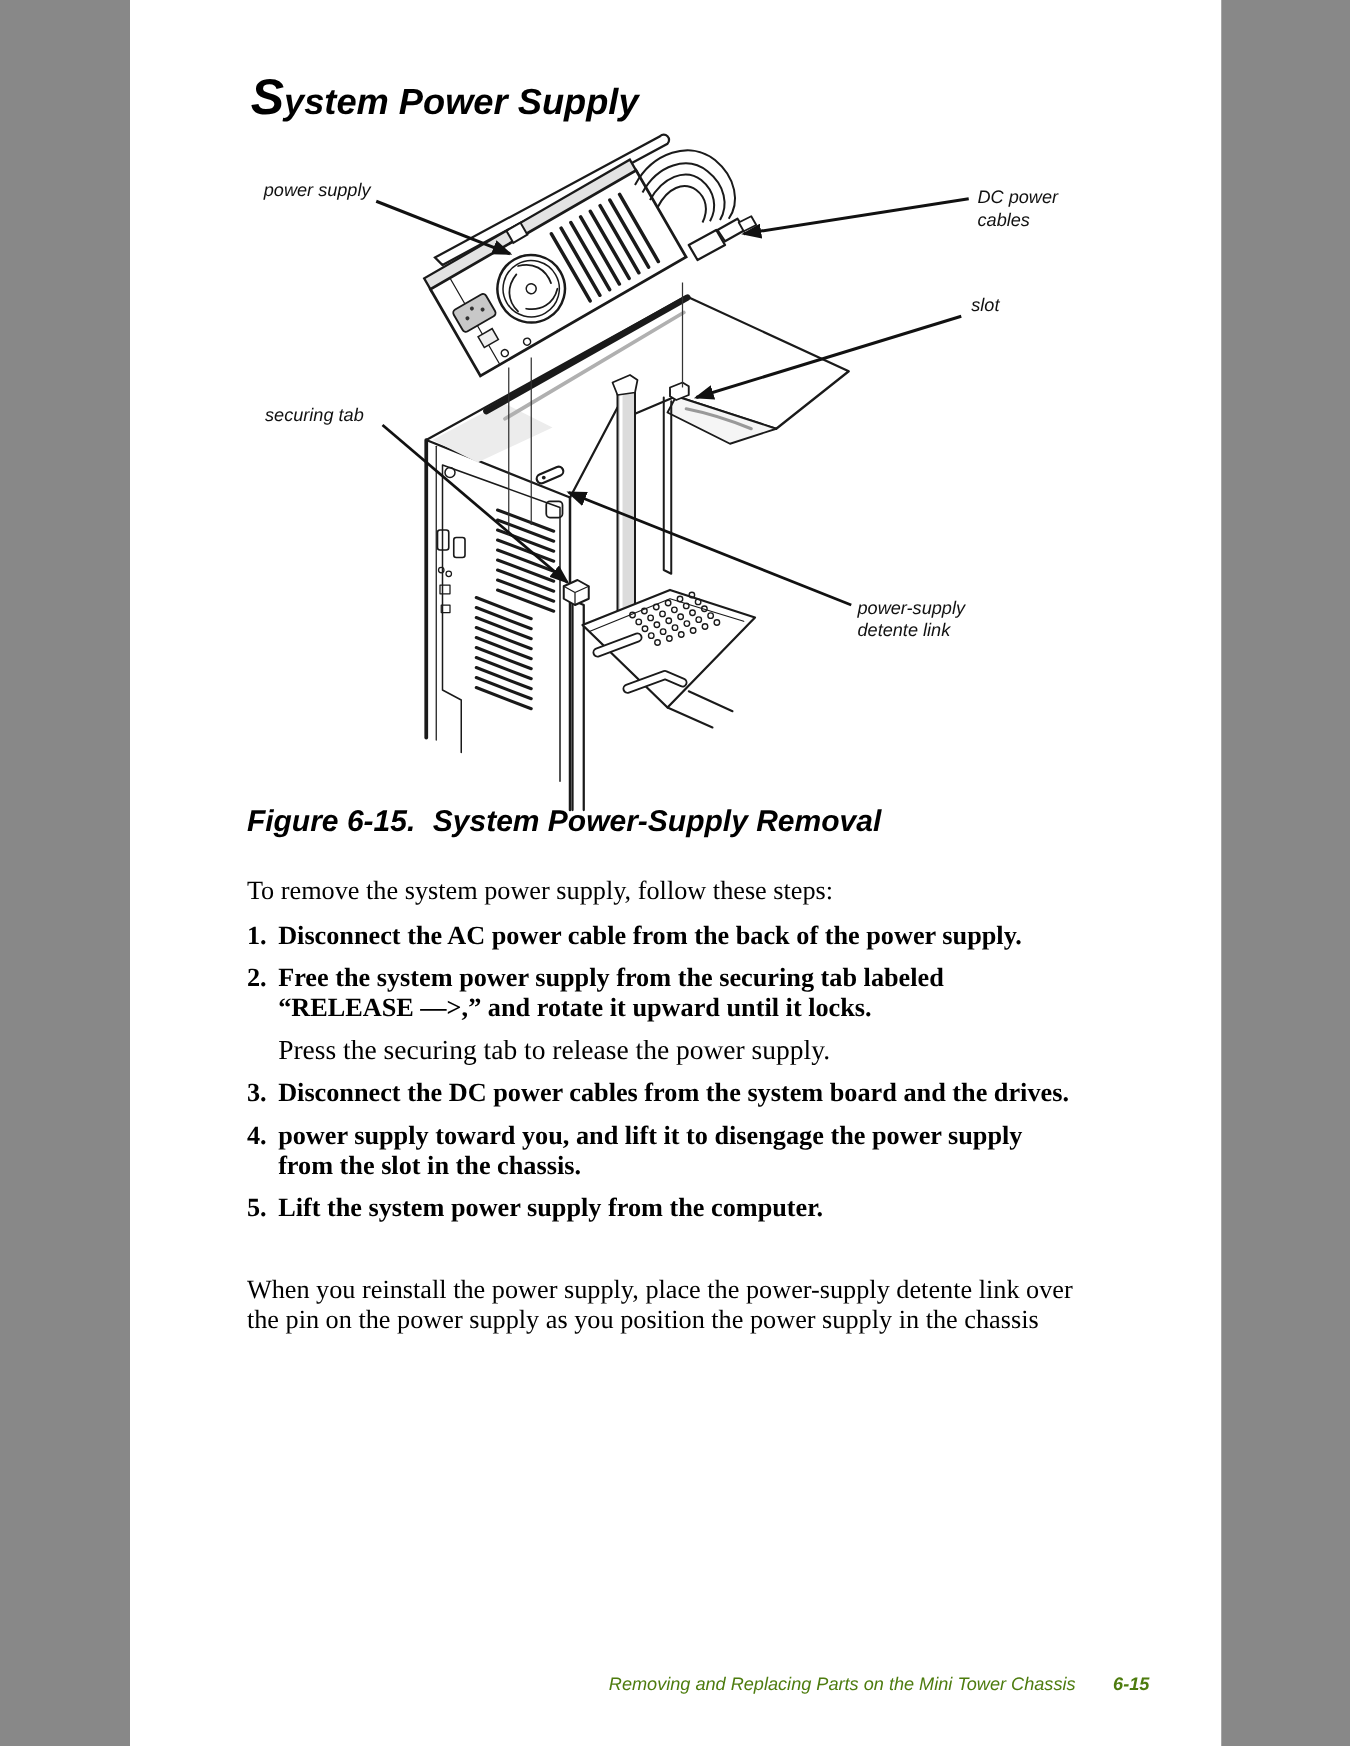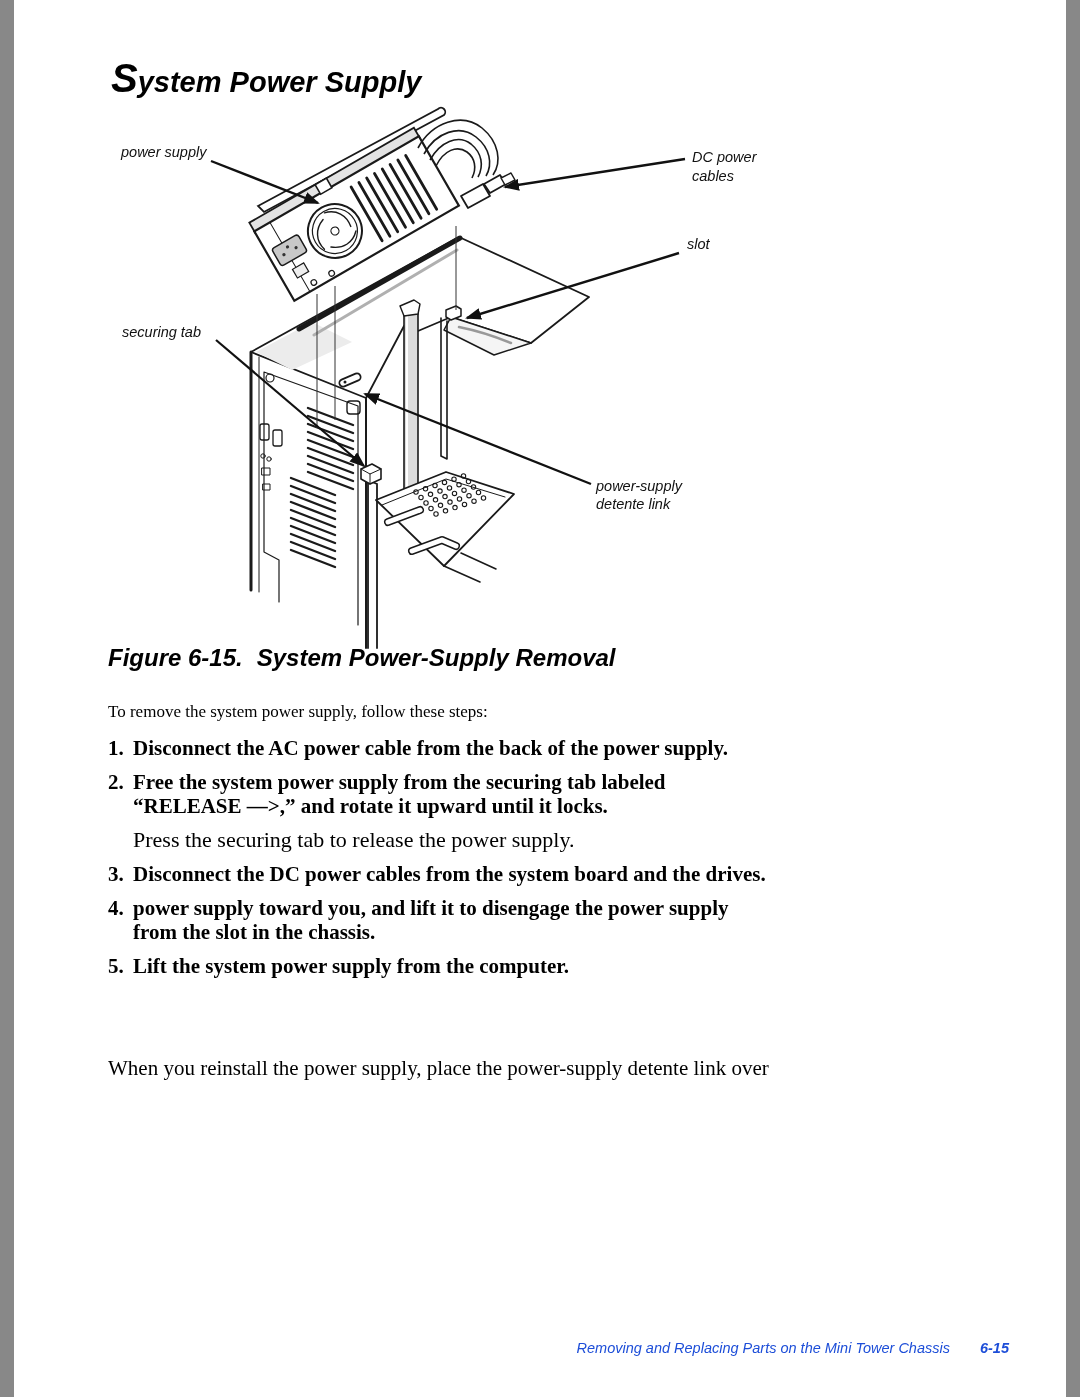--- a/index.html
+++ b/index.html
@@ -1,36 +1,36 @@
 <!DOCTYPE html>
 <html><head>
 <meta charset="utf-8">
 <style>
   html,body{margin:0;padding:0;background:#888;}
-  .page{position:relative;width:1052px;height:1397px;background:#ffffff;margin:0 auto;overflow:hidden;
+  .page{position:relative;width:873px;height:1397px;background:#ffffff;margin:0 auto;overflow:hidden;
         font-family:"Liberation Serif", serif;color:#000;}
   .title{position:absolute;left:97px;top:58px;font-family:"Liberation Sans",sans-serif;
          font-weight:bold;font-style:italic;line-height:1;white-space:nowrap;}
   .title .big{font-size:40px;}
   .title .rest{font-size:29px;}
   .fig-svg{position:absolute;left:0;top:0;width:1080px;height:700px;}
   .fig-label{font-family:"Liberation Sans",sans-serif;font-style:italic;font-size:14.5px;fill:#111;}
   .caption{position:absolute;left:94px;top:644px;font-family:"Liberation Sans",sans-serif;
            font-weight:bold;font-style:italic;font-size:24px;white-space:nowrap;}
   .caption .cap-title{margin-left:14px;}
-  .intro{position:absolute;left:94px;top:700px;font-size:17px;line-height:24px;white-space:nowrap;}
+  .intro{position:absolute;left:94px;top:700px;font-size:21px;line-height:24px;white-space:nowrap;}
   .steps{position:absolute;left:94px;top:736px;width:720px;}
   .step{position:relative;padding-left:25px;margin-bottom:10px;font-weight:bold;font-size:21px;line-height:24px;}
   .step .num{position:absolute;left:0;top:0;}
   .step .line{white-space:nowrap;}
   .step-note{margin:10px 0 10px 25px;font-weight:normal;font-size:22px;line-height:24px;white-space:nowrap;}
-  .closing{position:absolute;left:94px;top:1056px;font-size:21px;line-height:24px;}
+  .closing{position:absolute;left:94px;top:1019px;font-size:21px;line-height:24px;}
   .closing .line{white-space:nowrap;}
   .footer{position:absolute;right:57px;top:1340px;font-family:"Liberation Sans",sans-serif;
-          font-style:italic;font-size:14.5px;white-space:nowrap;color:#1d4ed8;margin-left:36px;}
+          font-style:italic;font-size:14.5px;white-space:nowrap;color:#4d7c0f;margin-left:36px;}
   .footer .pageno{margin-left:30px;font-weight:bold;}
 </style>
 </head>
 <body>
 
 <div class="page">
 
   <div class="title">
     <span class="big">S</span><span class="rest">ystem Power Supply</span>
   </div>
@@ -247,19 +247,20 @@
       <div class="line">from the slot in the chassis.</div>
     </div>
     <div class="step">
       <span class="num">5.</span>
       <div class="line">Lift the system power supply from the computer.</div>
     </div>
   </div>
 
   <div class="closing">
     <div class="line">When you reinstall the power supply, place the power-supply detente link over</div>
+    <div class="line">the pin on the power supply as you position the power supply in the chassis</div>
   </div>
 
   <div class="footer">
     <span>Removing and Replacing Parts on the Mini Tower Chassis</span><span class="pageno">6-15</span>
   </div>
 
 </div>
 
 </body></html>

